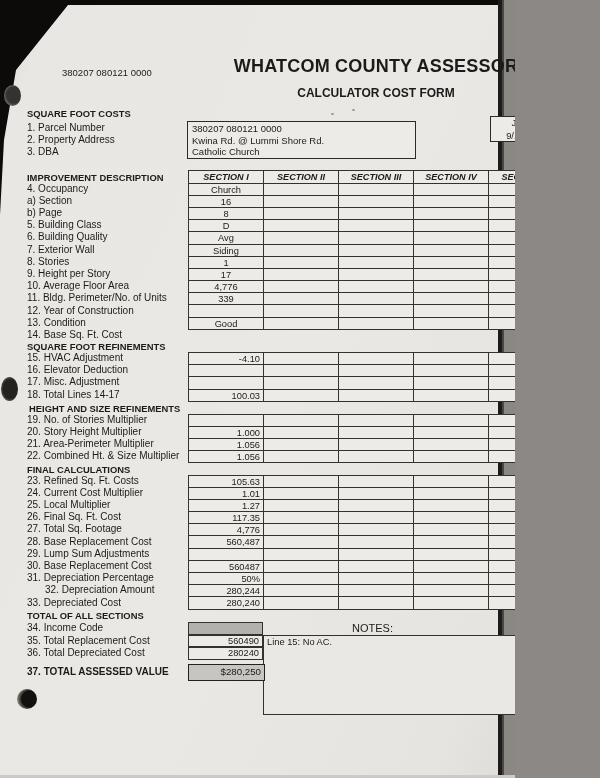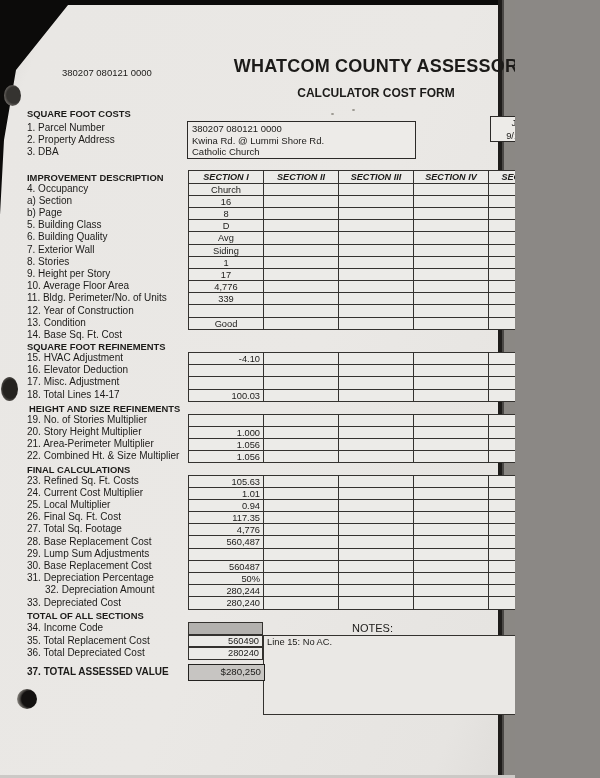--- a/index.html
+++ b/index.html
@@ -293,21 +293,21 @@
         <div class="cell"></div>
       </div>
       <div class="trow" style="height: 12.2px;">
         <div class="cell right">1.01</div>
         <div class="cell"></div>
         <div class="cell"></div>
         <div class="cell"></div>
         <div class="cell"></div>
       </div>
       <div class="trow" style="height: 12.2px;">
-        <div class="cell right">0.94</div>
+        <div class="cell right">1.27</div>
         <div class="cell"></div>
         <div class="cell"></div>
         <div class="cell"></div>
         <div class="cell"></div>
       </div>
       <div class="trow" style="height: 12.2px;">
         <div class="cell right">117.35</div>
         <div class="cell"></div>
         <div class="cell"></div>
         <div class="cell"></div>

